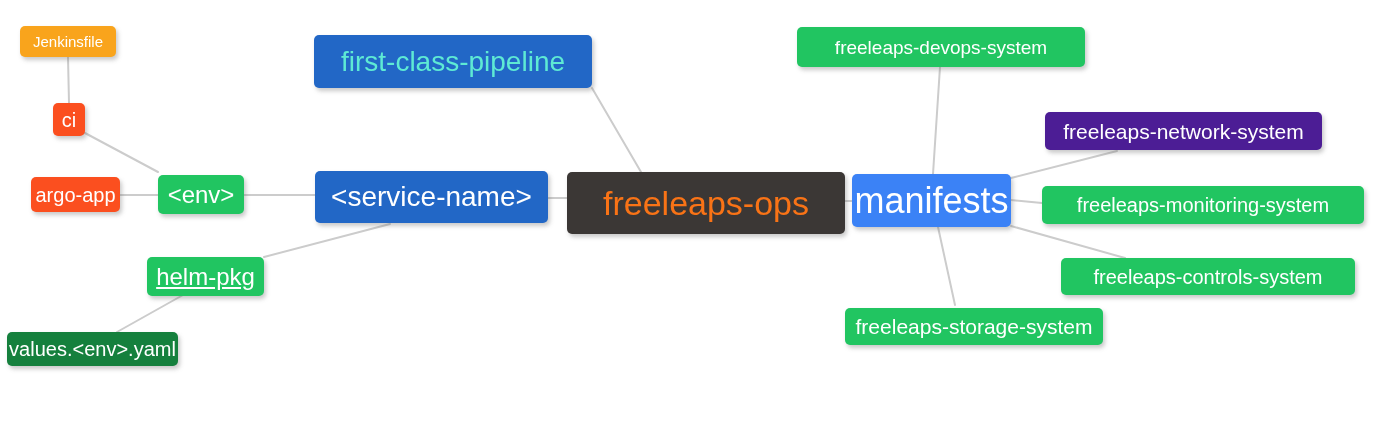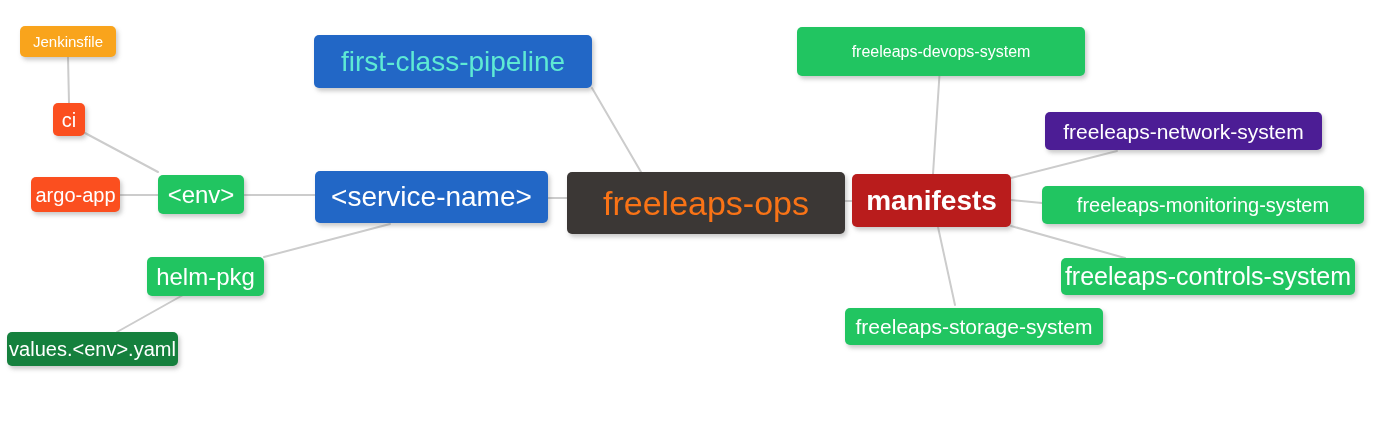--- a/index.html
+++ b/index.html
@@ -57,26 +57,26 @@
       <line x1="933" y1="174" x2="940" y2="67" stroke="#CCCCCC" stroke-width="2" stroke-linecap="round"></line>
       <line x1="1011" y1="178" x2="1117" y2="151" stroke="#CCCCCC" stroke-width="2" stroke-linecap="round"></line>
       <line x1="1011" y1="200" x2="1042" y2="203" stroke="#CCCCCC" stroke-width="2" stroke-linecap="round"></line>
       <line x1="1011" y1="226" x2="1125" y2="258" stroke="#CCCCCC" stroke-width="2" stroke-linecap="round"></line>
       <line x1="938" y1="227" x2="955" y2="305" stroke="#CCCCCC" stroke-width="2" stroke-linecap="round"></line>
     </svg>
   <div id="node-layer">
       <div class="mm-node" style="left: 567px; top: 172px; width: 278px; height: 62px; font-size: 34px; background: rgb(59, 55, 53); color: #f97316;">freeleaps-ops</div>
       <div class="mm-node" style="left: 314px; top: 35px; width: 278px; height: 53px; font-size: 28px; background: rgb(34, 103, 198); color: #5eead4;">first-class-pipeline</div>
       <div class="mm-node" style="left: 315px; top: 171px; width: 233px; height: 52px; font-size: 28px; background: rgb(34, 103, 198); color: rgb(255, 255, 255);">&lt;service-name&gt;</div>
-      <div class="mm-node" style="left: 852px; top: 174px; width: 159px; height: 53px; font-size: 28px; background: #b91c1c; color: rgb(255, 255, 255); font-weight: bold;">manifests</div>
+      <div class="mm-node" style="left: 852px; top: 174px; width: 159px; height: 53px; font-size: 36px; background: #3b82f6; color: rgb(255, 255, 255);">manifests</div>
       <div class="mm-node" style="left: 158px; top: 175px; width: 86px; height: 39px; font-size: 24px; background: rgb(33, 197, 97); color: rgb(255, 255, 255);">&lt;env&gt;</div>
-      <div class="mm-node" style="left: 147px; top: 257px; width: 117px; height: 39px; font-size: 24px; background: rgb(33, 197, 97); color: rgb(255, 255, 255);">helm-pkg</div>
+      <div class="mm-node" style="left: 147px; top: 257px; width: 117px; height: 39px; font-size: 24px; background: rgb(33, 197, 97); color: rgb(255, 255, 255); text-decoration: underline;">helm-pkg</div>
       <div class="mm-node" style="left: 31px; top: 177px; width: 89px; height: 35px; font-size: 20px; background: rgb(251, 79, 31); color: rgb(255, 255, 255);">argo-app</div>
       <div class="mm-node" style="left: 7px; top: 332px; width: 171px; height: 34px; font-size: 20px; background: #15803d; color: rgb(255, 255, 255);">values.&lt;env&gt;.yaml</div>
       <div class="mm-node" style="left: 53px; top: 103px; width: 32px; height: 33px; font-size: 20px; background: rgb(251, 79, 31); color: rgb(255, 255, 255);">ci</div>
       <div class="mm-node" style="left: 20px; top: 26px; width: 96px; height: 31px; font-size: 15px; background: rgb(249, 164, 28); color: rgb(255, 255, 255);">Jenkinsfile</div>
-      <div class="mm-node" style="left: 797px; top: 27px; width: 288px; height: 49px; font-size: 16px; background: rgb(33, 197, 97); color: rgb(255, 255, 255); text-align: right;">freeleaps-devops-system</div>
+      <div class="mm-node" style="left: 797px; top: 27px; width: 288px; height: 40px; font-size: 19px; background: rgb(33, 197, 97); color: rgb(255, 255, 255); text-align: right;">freeleaps-devops-system</div>
       <div class="mm-node" style="left: 1045px; top: 112px; width: 277px; height: 38px; font-size: 21px; background: #4c1d95; color: rgb(255, 255, 255);">freeleaps-network-system</div>
       <div class="mm-node" style="left: 1042px; top: 186px; width: 322px; height: 38px; font-size: 20px; background: rgb(33, 197, 97); color: rgb(255, 255, 255);">freeleaps-monitoring-system</div>
-      <div class="mm-node" style="left: 1061px; top: 258px; width: 294px; height: 37px; font-size: 25px; background: rgb(33, 197, 97); color: rgb(255, 255, 255);">freeleaps-controls-system</div>
+      <div class="mm-node" style="left: 1061px; top: 258px; width: 294px; height: 37px; font-size: 20px; background: rgb(33, 197, 97); color: rgb(255, 255, 255);">freeleaps-controls-system</div>
       <div class="mm-node" style="left: 813px; top: 308px; width: 258px; height: 37px; font-size: 21px; background: rgb(33, 197, 97); color: rgb(255, 255, 255); margin-left: 32px;">freeleaps-storage-system</div>
     </div>
 </div>
 
 </body></html>

